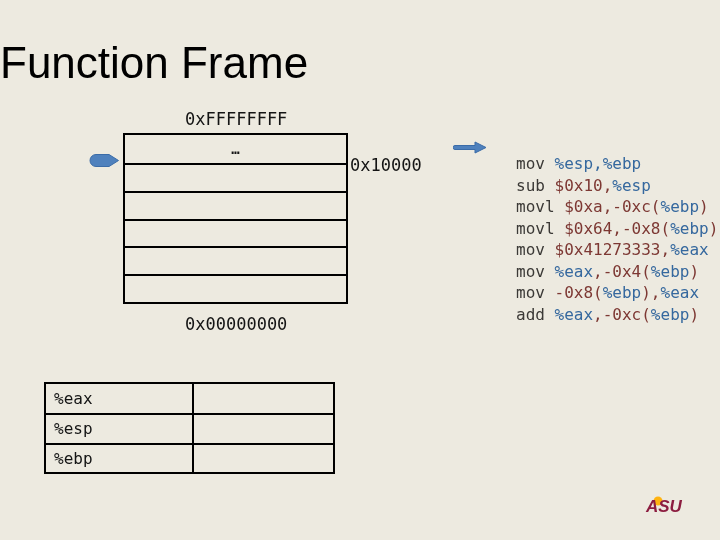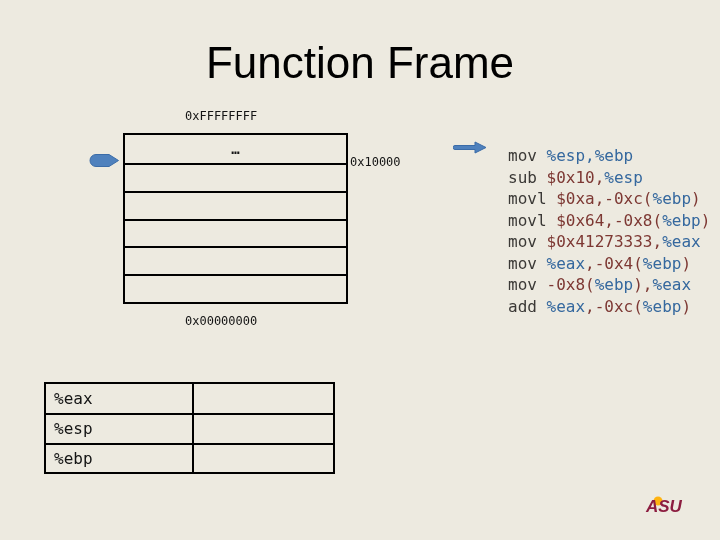--- a/index.html
+++ b/index.html
@@ -5,28 +5,28 @@
   html,body { margin:0; padding:0; }
   .slide {
     position: relative;
     width: 720px; height: 540px;
     background: var(--c-bg, #EDEAE0);
     overflow: hidden;
     font-family: "Liberation Sans", sans-serif;
   }
   .title {
     position: absolute; top: 38px; left: 0; width: 100%;
-    margin: 0; text-align: center;
+    margin: 0; 
     font-size: 44px; font-weight: 400; color: #000;
     font-family: "Liberation Sans", sans-serif;
   }
   .addr {
     position: absolute;
     font-family: "DejaVu Sans Mono", monospace;
-    font-size: 12px; color: #141414; white-space: pre;
+    font-size: 17px; color: #141414; white-space: pre;
   }
   .addr-top    { left: 185px; top: 109px; }
   .addr-mid    { left: 350px; top: 155px; }
   .addr-bottom { left: 185px; top: 314px; }
 
   .stack {
     position: absolute; left: 123px; top: 133px;
     width: 225px; height: 171px;
     border: 2px solid #000; box-sizing: border-box;
     display: grid; grid-template-rows: repeat(6, 1fr);
@@ -35,21 +35,21 @@
     display: flex; align-items: center; justify-content: center;
     font-family: "DejaVu Sans Mono", monospace; font-size: 14px;
     font-weight: bold; color: #141414; }
   .stack-row:first-child { border-top: none; }
 
   .arrow { position: absolute; }
   .arrow-left  { left: 88px;  top: 152px; }
   .arrow-right { left: 453px; top: 141px; }
 
   .code {
-    position: absolute; left: 500px; top: 137px; margin: 8px;
+    position: absolute; left: 500px; top: 137px; margin: 16px;
     font-family: "DejaVu Sans Mono", monospace;
     font-size: 16px; line-height: 21.5px; white-space: pre;
   }
   .seg-mnemonic { color: var(--c-mnemonic, #3B3936); }
   .seg-register { color: var(--c-register, #35689E); }
   .seg-operand  { color: var(--c-operand, #7D3833); }
 
   .regtable {
     position: absolute; left: 44px; top: 382px;
     width: 291px; height: 92px;

